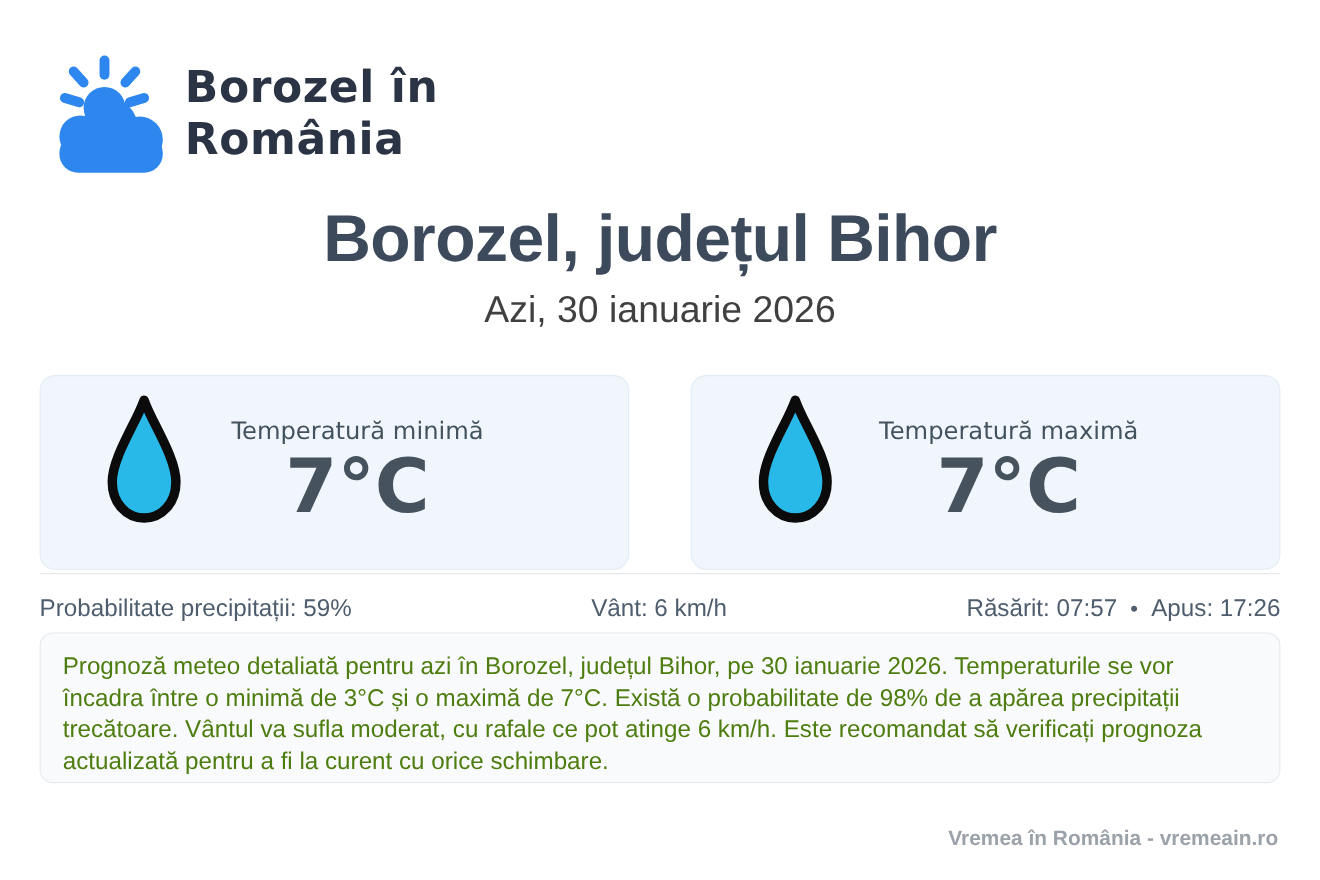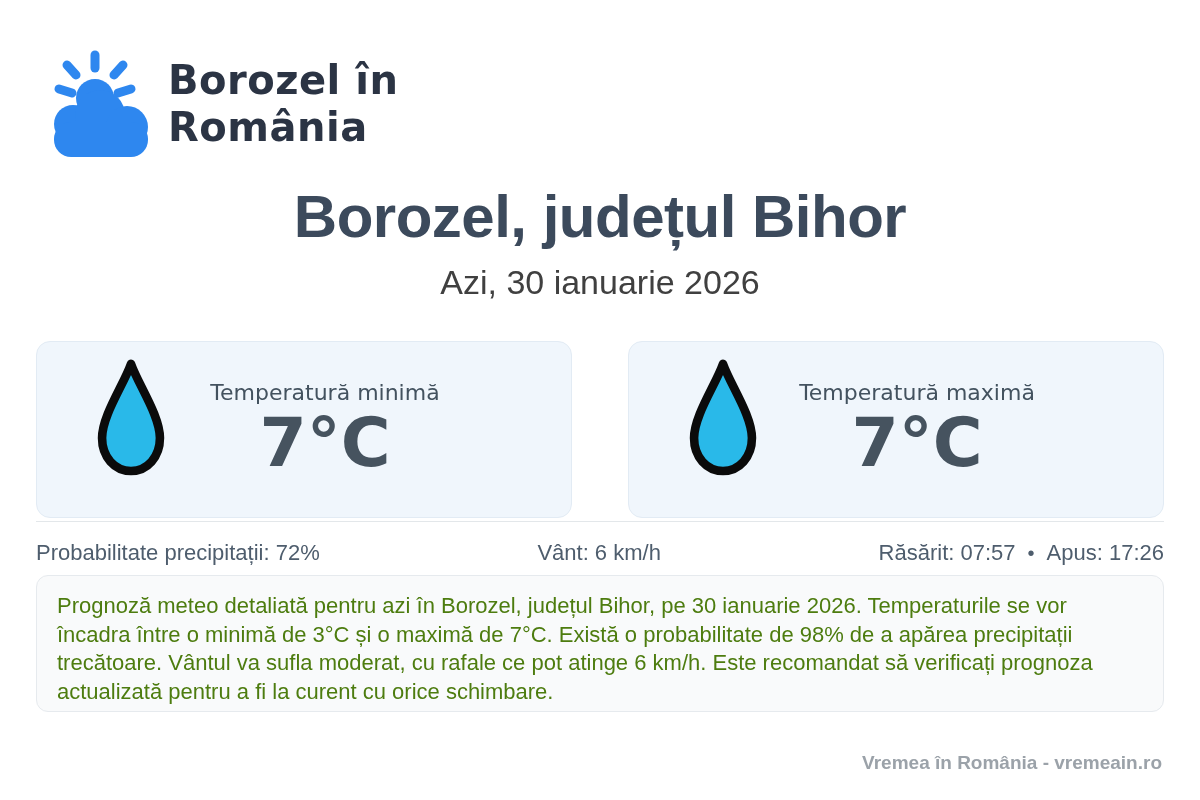--- a/index.html
+++ b/index.html
@@ -93,21 +93,21 @@
           <path d="M50 10 C 41 36 13 76 13 105 C 13 129 29 147 50 147 C 71 147 87 129 87 105 C 87 76 59 36 50 10 Z" fill="#29b9e9" stroke="#0b0b0b" stroke-width="11" stroke-linejoin="round"></path>
         </svg>
       </span>
       <div class="card-label">Temperatură maximă</div>
       <div class="card-value">7°C</div>
     </div>
 
   </div>
 
   <div class="stats">
-    <span>Probabilitate precipitații: 72%</span>
+    <span>Probabilitate precipitații: 59%</span>
     <span>Vânt: 6 km/h</span>
     <span>
       <span>Răsărit: 07:57</span><span class="sep">•</span><span>Apus: 17:26</span>
     </span>
   </div>
 
   <div class="panel">
     <p class="panel-text">Prognoză meteo detaliată pentru azi în Borozel, județul Bihor, pe 30 ianuarie 2026. Temperaturile se vor încadra între o minimă de 3°C și o maximă de 7°C. Există o probabilitate de 98% de a apărea precipitații trecătoare. Vântul va sufla moderat, cu rafale ce pot atinge 6 km/h. Este recomandat să verificați prognoza actualizată pentru a fi la curent cu orice schimbare.</p>
   </div>
 

